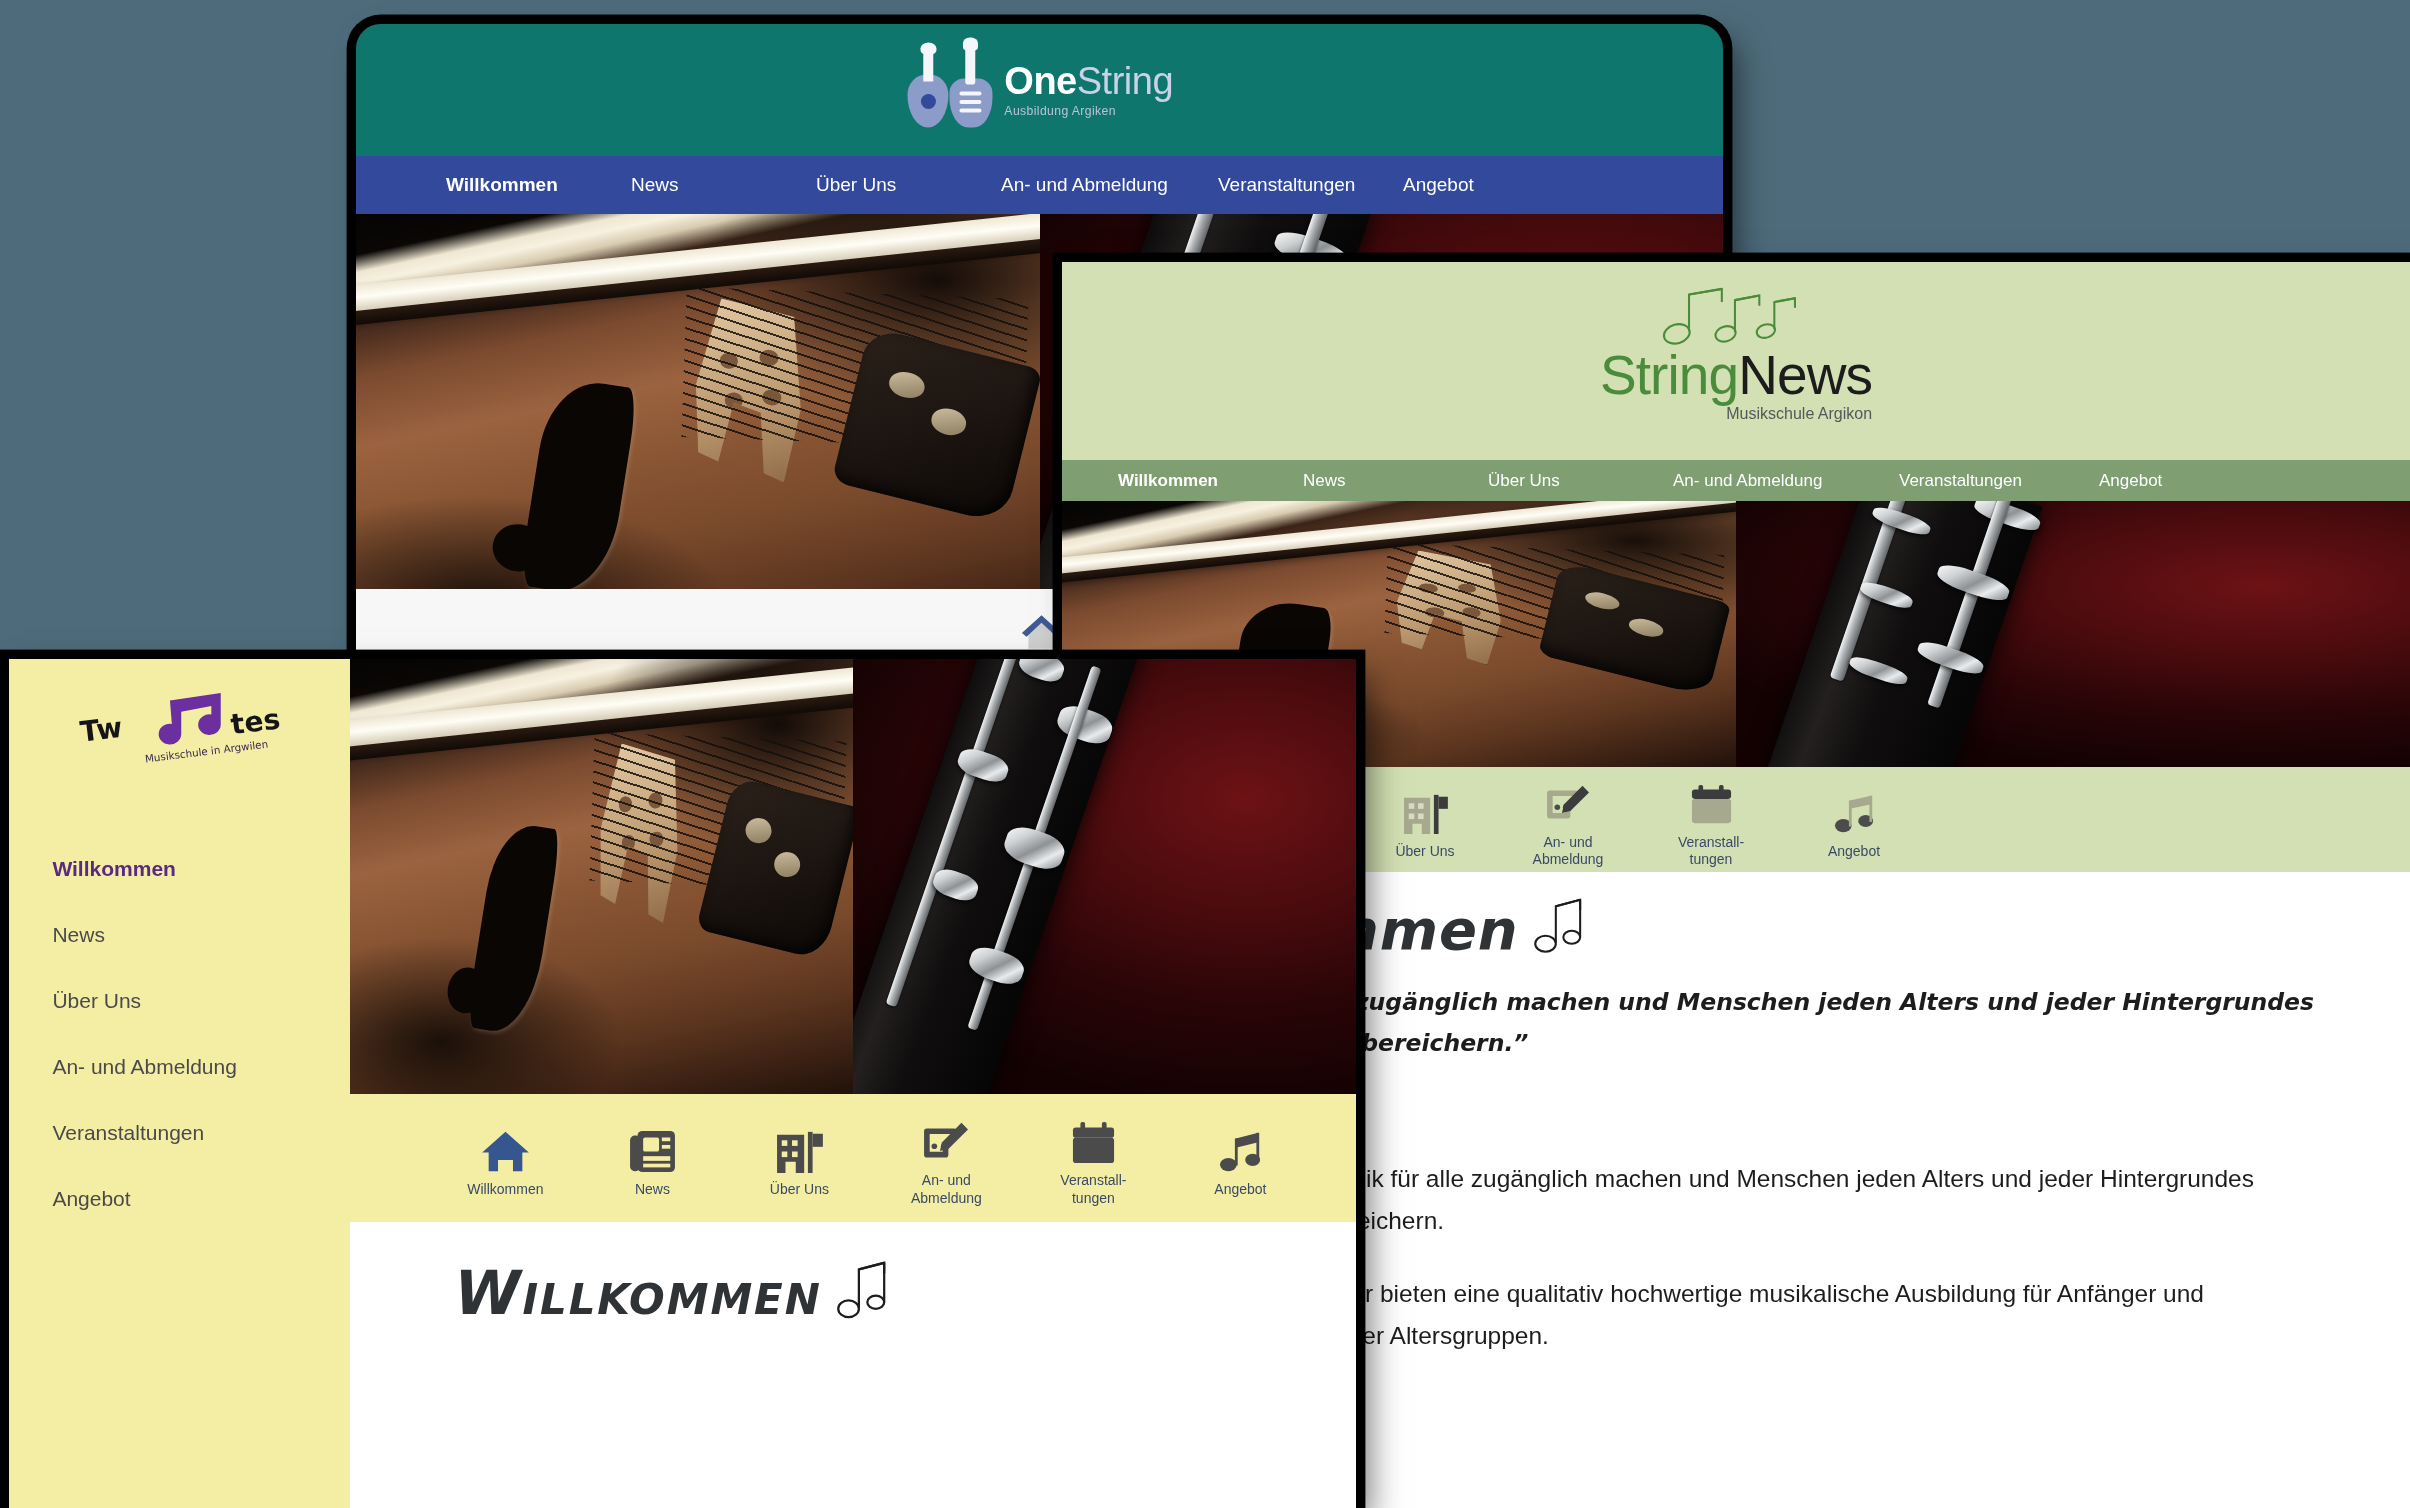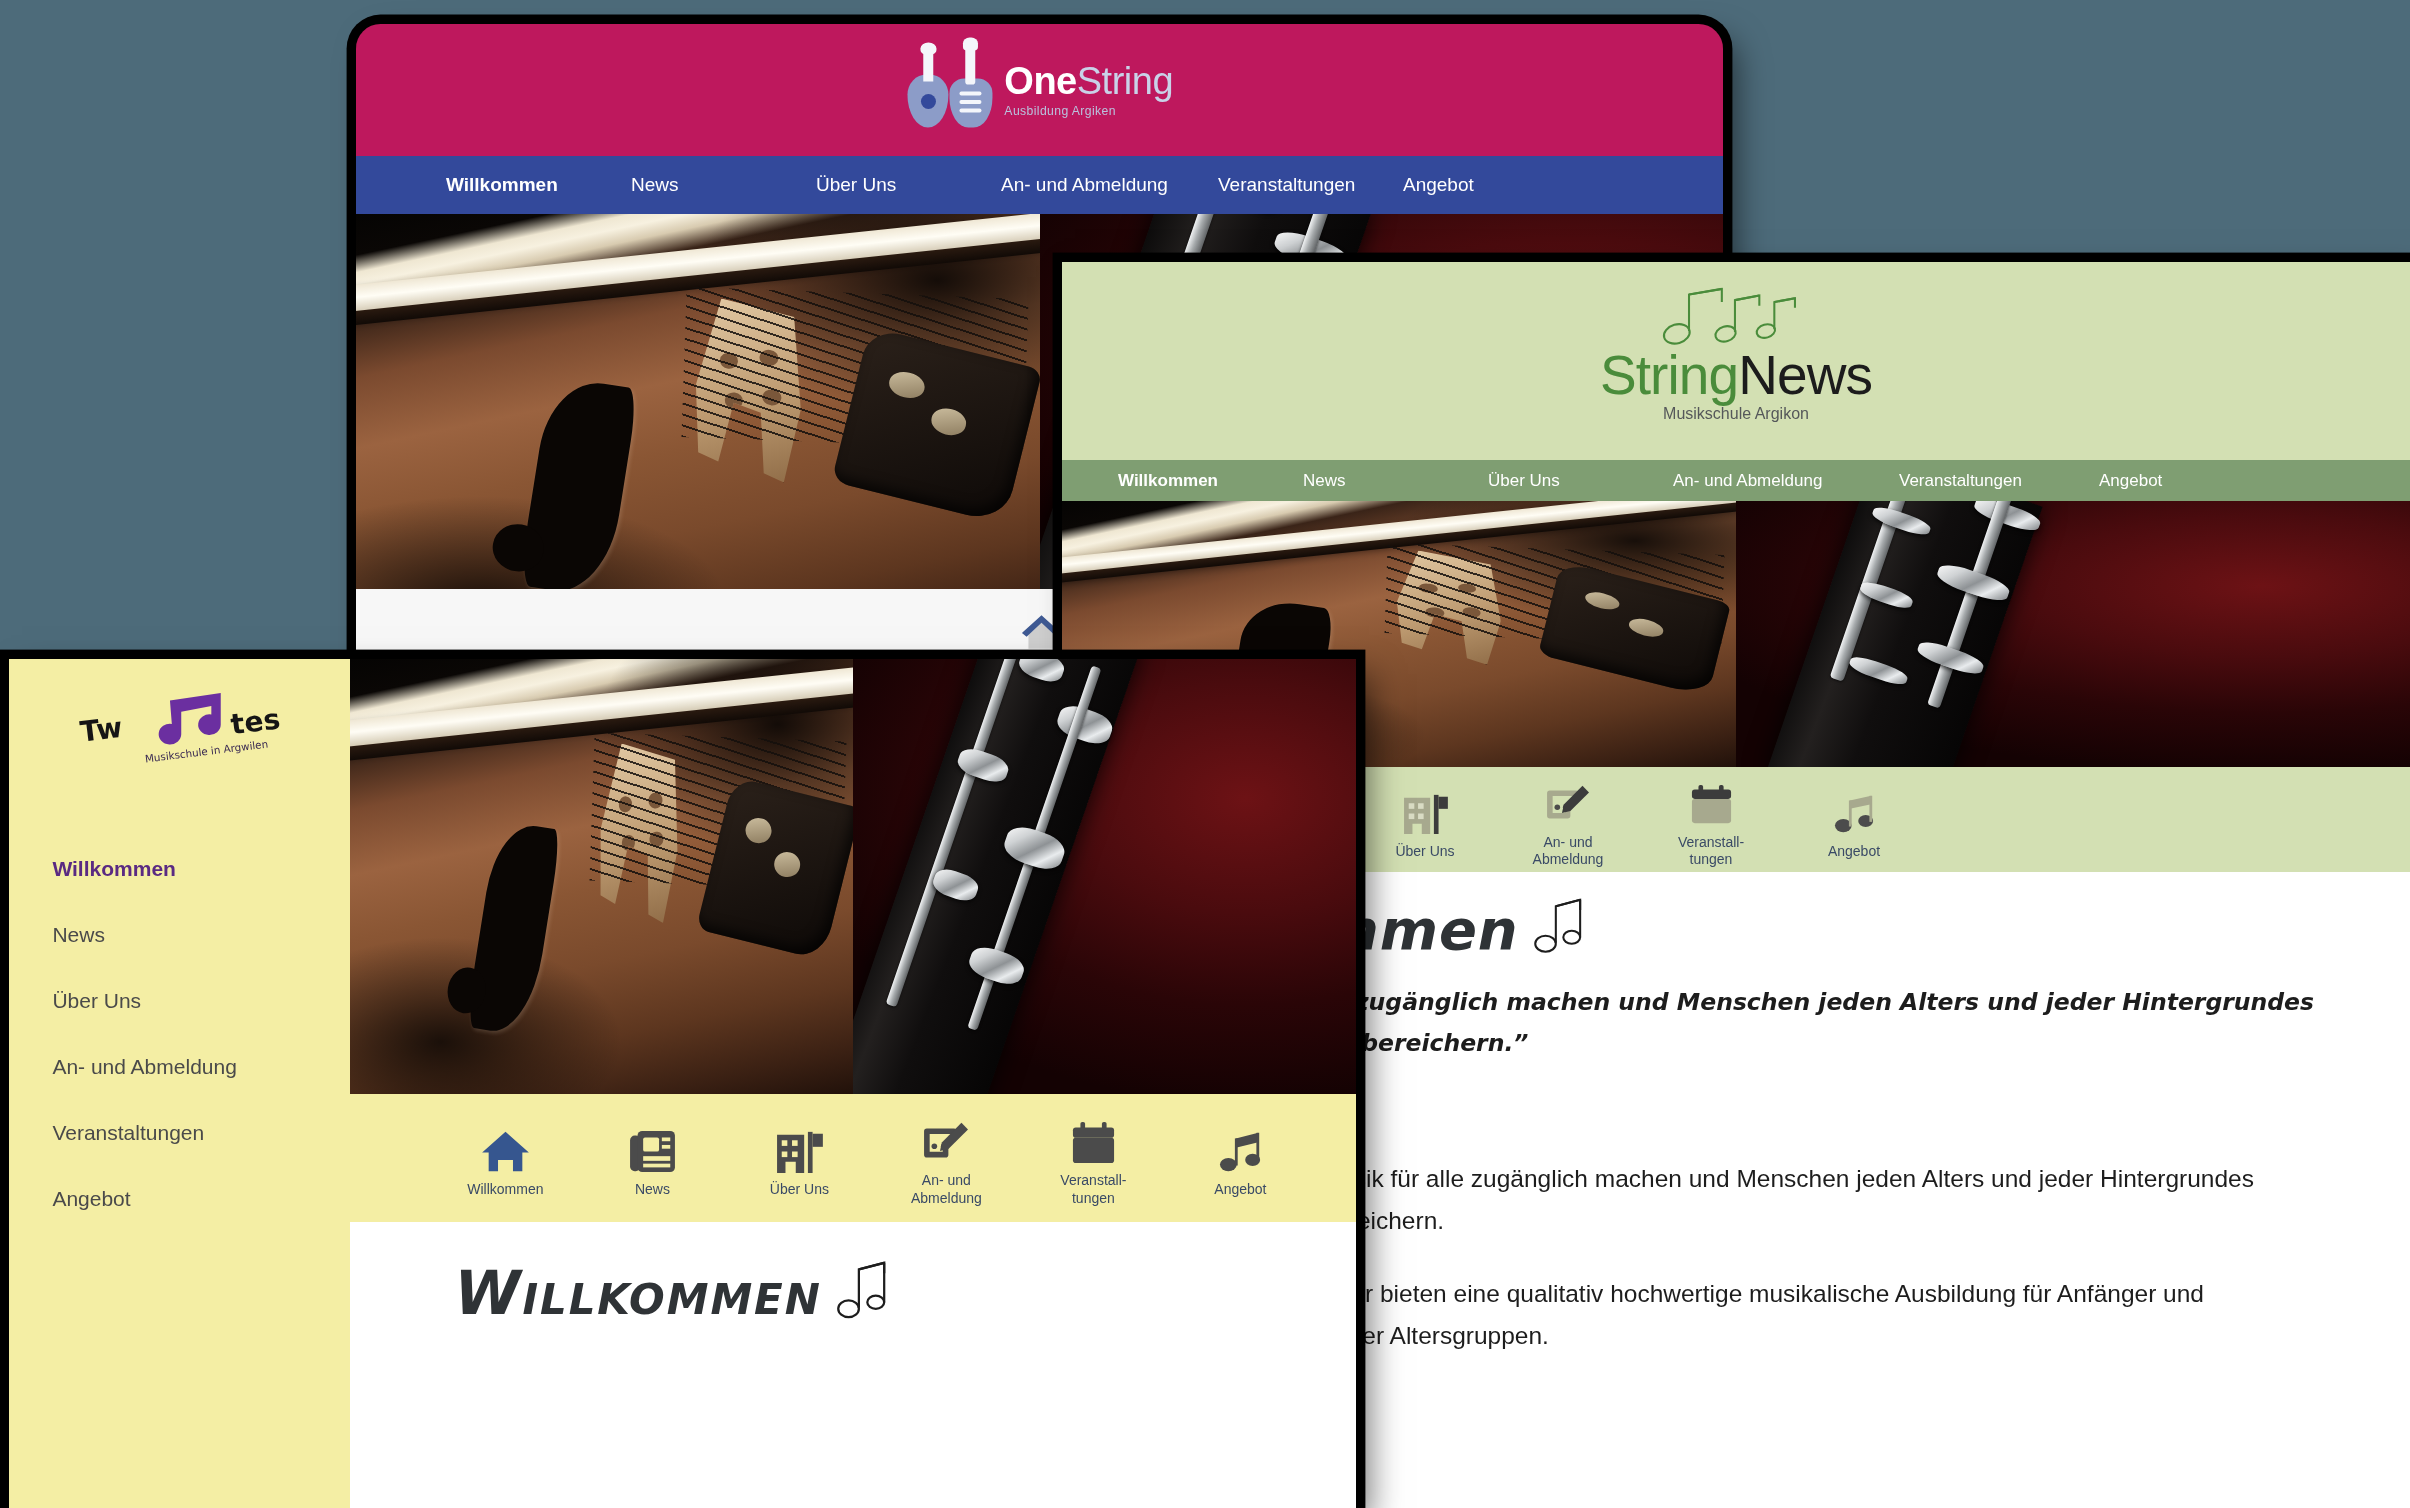--- a/index.html
+++ b/index.html
@@ -100,21 +100,21 @@
   }
   .oboe .rod {
     position:absolute;
     background: linear-gradient(90deg,#f2f4f5,#a7abad 45%,#616466);
     border-radius: 3.8px;
     box-shadow: 0 0.9px 2.8px rgba(0,0,0,.7);
   }
 
   
   #win-onestring { left: 356px; top: 23.5px; width: 1367px; height: 697px; background:#000; }
-  .os-header { height: 132px; background:#be185d; position:relative; }
+  .os-header { height: 132px; background:#0f766e; position:relative; }
   .os-logo { position:absolute; left:50%; top:50%; transform:translate(-50%,-50%);
              display:flex; align-items:center; gap:9.4px; }
   .os-guitars { position:relative; width:89px; height:75px; }
   .gtr-acoustic {
     position:absolute; left:1.9px; bottom:0; width:41px; height:53px;
     background:#8c9cc8; border-radius: 46% 46% 50% 50% / 38% 38% 62% 62%;
   }
   .gtr-acoustic:before { content:""; position:absolute; left:50%; top:-24.5px; transform:translateX(-50%);
     width:10.4px; height:32px; background:#f4f6fb; border-radius:3.8px 3.8px 0 0; }
   .gtr-acoustic:after { content:""; position:absolute; left:50%; top:-32px; transform:translateX(-50%);
@@ -148,21 +148,21 @@
                 padding-left:640px; gap:94px; padding-top:7.5px; }
 
   
   #win-threenotes { left: 1062px; top: 262px; width: 1348px; height: 1247px; background:#fff; }
   .tn-header { height: 198px; background:#d3e0b3; position:relative; }
   .tn-logo { position:absolute; left:50%; top:24.5px; transform:translateX(-50%); text-align:center; }
   .tn-notes { height:60px; position:relative; width:160px; margin:0 auto 1.9px; }
   .tn-word { font-size:55px; line-height:1; font-weight:300; letter-spacing:-0.9px; }
   .tn-word b { color:#4a8c3b; font-weight:300; }
   .tn-word span { color:#1c1c1c; font-weight:300; }
-  .tn-tag { font-size:16px; color:#55585a; margin-top:1.9px; }
+  .tn-tag { font-size:16px; color:#55585a; margin-top:1.9px;text-align:right; }
   .tn-nav { height:41px; background:#7f9e72; display:flex; align-items:center; padding-left:56px; }
   .tn-nav a { color:#fff; font-size:17px; text-decoration:none; white-space:nowrap; }
   .tn-nav a.active { font-weight:700; }
   .tn-nav .slot { width:185px; }
   .tn-hero { height:266px; display:flex; position:relative; }
   .tn-hero .half { position:relative; width:50%; height:100%; overflow:hidden; }
   .tn-iconbar { height:105px; background:#d3e0b3; display:flex; align-items:center;
                 padding-left:26px; gap:41px; }
   .tn-body { background:#fff; padding: 24.5px 60px 0 60px; }
 

